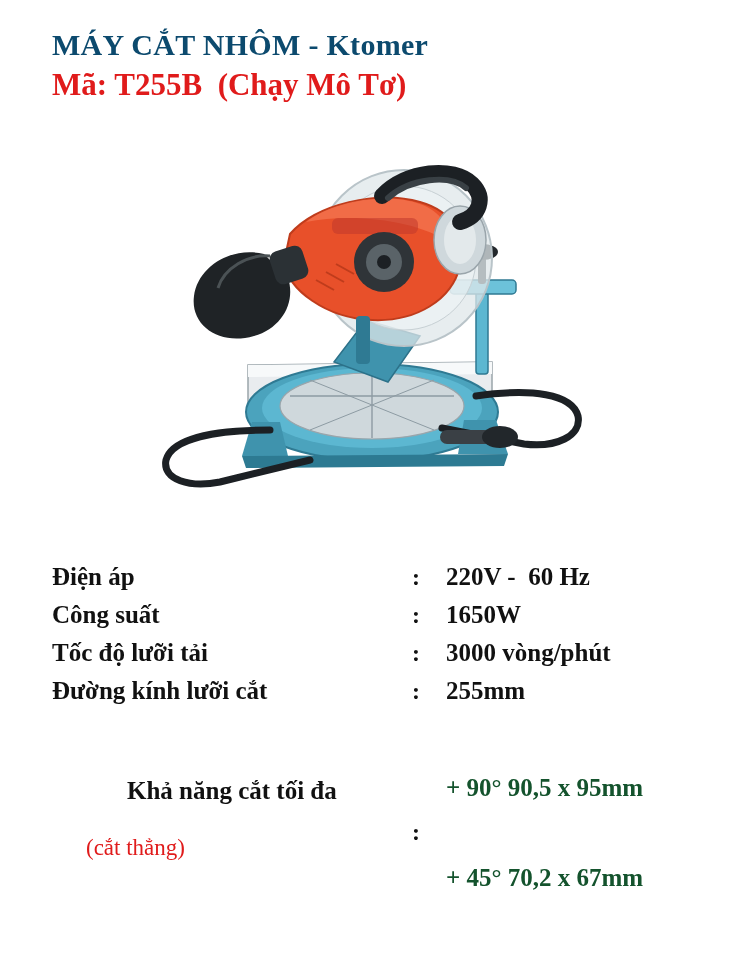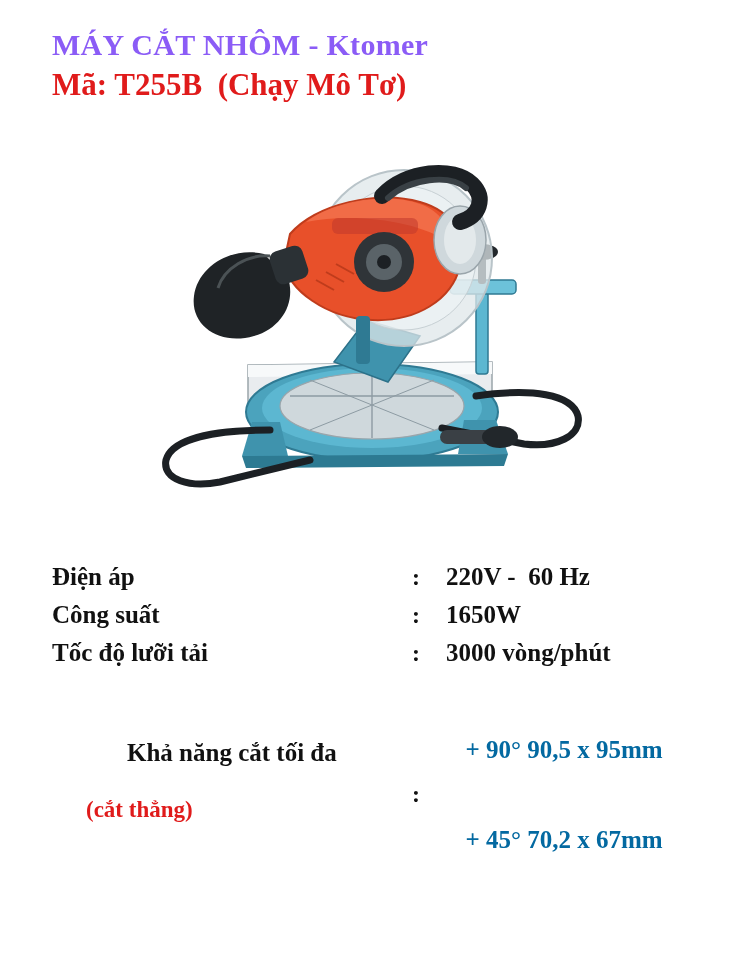--- a/index.html
+++ b/index.html
@@ -21,21 +21,21 @@
     box-sizing: border-box;
   }
 
   
   .header {
     padding: 28px 0 0 52px;
   }
   .title-main {
     font-size: 30px;
     font-weight: bold;
-    color: #8b5cf6;
+    color: #0c4a6e;
     letter-spacing: 0.3px;
     line-height: 1.15;
     white-space: pre;
   }
   .title-sub {
     margin-top: 4px;
     font-size: 31px;
     font-weight: bold;
     color: #e01b1b;
     line-height: 1.15;
@@ -87,33 +87,32 @@
   }
   td.spec-value {
     font-size: 25px;
     font-weight: bold;
     color: #111111;
     white-space: pre;
   }
   .sub-label {
     display: block;
     font-size: 23px;
-    font-weight: bold;
+    font-weight: normal;
     color: #e01b1b;
     padding-left: 34px;
     margin-top: 2px;
     white-space: pre;
   }
   .val-red {
-    color: #0369a1;
+    color: #14532d;
     font-size: 25px;
     font-weight: bold;
     white-space: pre;
     line-height: 1.35;
-    text-align: center;
   }
 </style>
 </head>
 <body>
 
 <div class="page">
 
   <div class="header">
     <div class="title-main">MÁY CẮT NHÔM - Ktomer</div>
     <div class="title-sub">Mã: T255B  (Chạy Mô Tơ)</div>
@@ -215,20 +214,25 @@
           <td class="spec-label">Công suất</td>
           <td class="spec-colon">:</td>
           <td class="spec-value">1650W</td>
         </tr>
         <tr>
           <td class="spec-label">Tốc độ lưỡi tải</td>
           <td class="spec-colon">:</td>
           <td class="spec-value">3000 vòng/phút</td>
         </tr>
         <tr>
+          <td class="spec-label">Đường kính lưỡi cắt</td>
+          <td class="spec-colon">:</td>
+          <td class="spec-value">255mm</td>
+        </tr>
+        <tr>
           <td class="spec-label">
             <span>Khả năng cắt tối đa</span>
             <span class="sub-label">(cắt thẳng)</span>
           </td>
           <td class="spec-colon">:</td>
           <td class="spec-value">
             <div class="val-red">+ 90° 90,5 x 95mm</div>
             <div class="val-red">+ 45° 70,2 x 67mm</div>
           </td>
         </tr>

